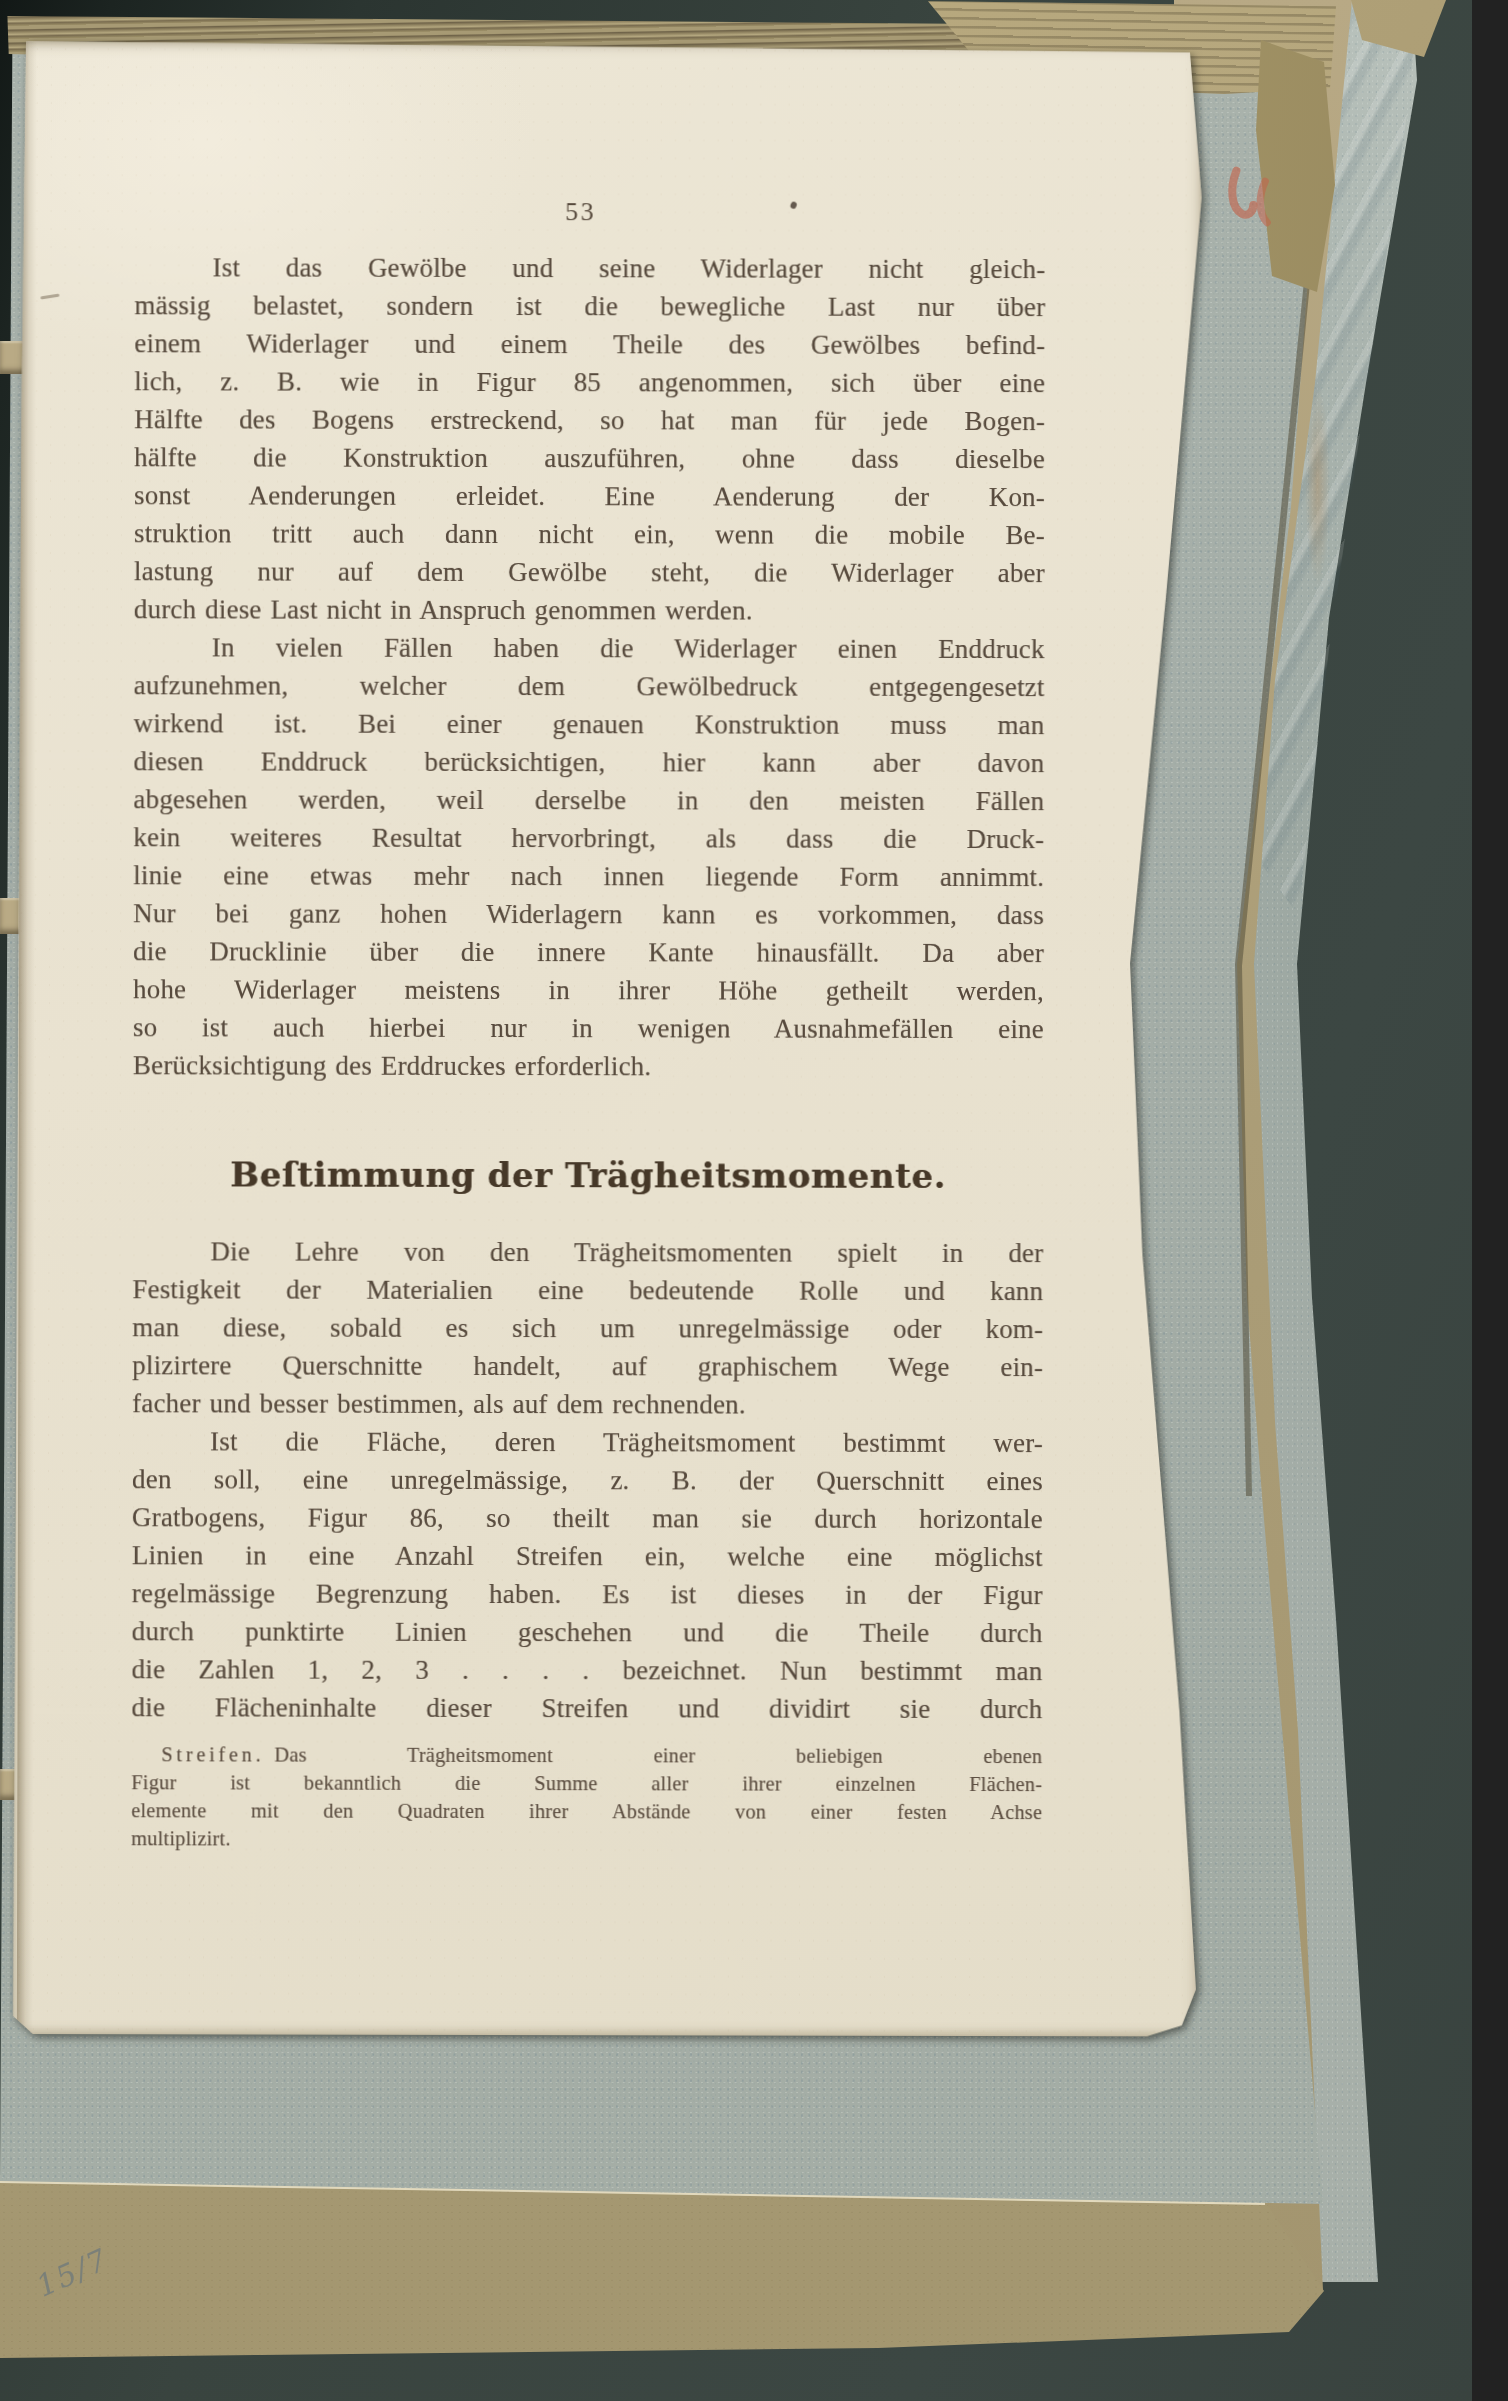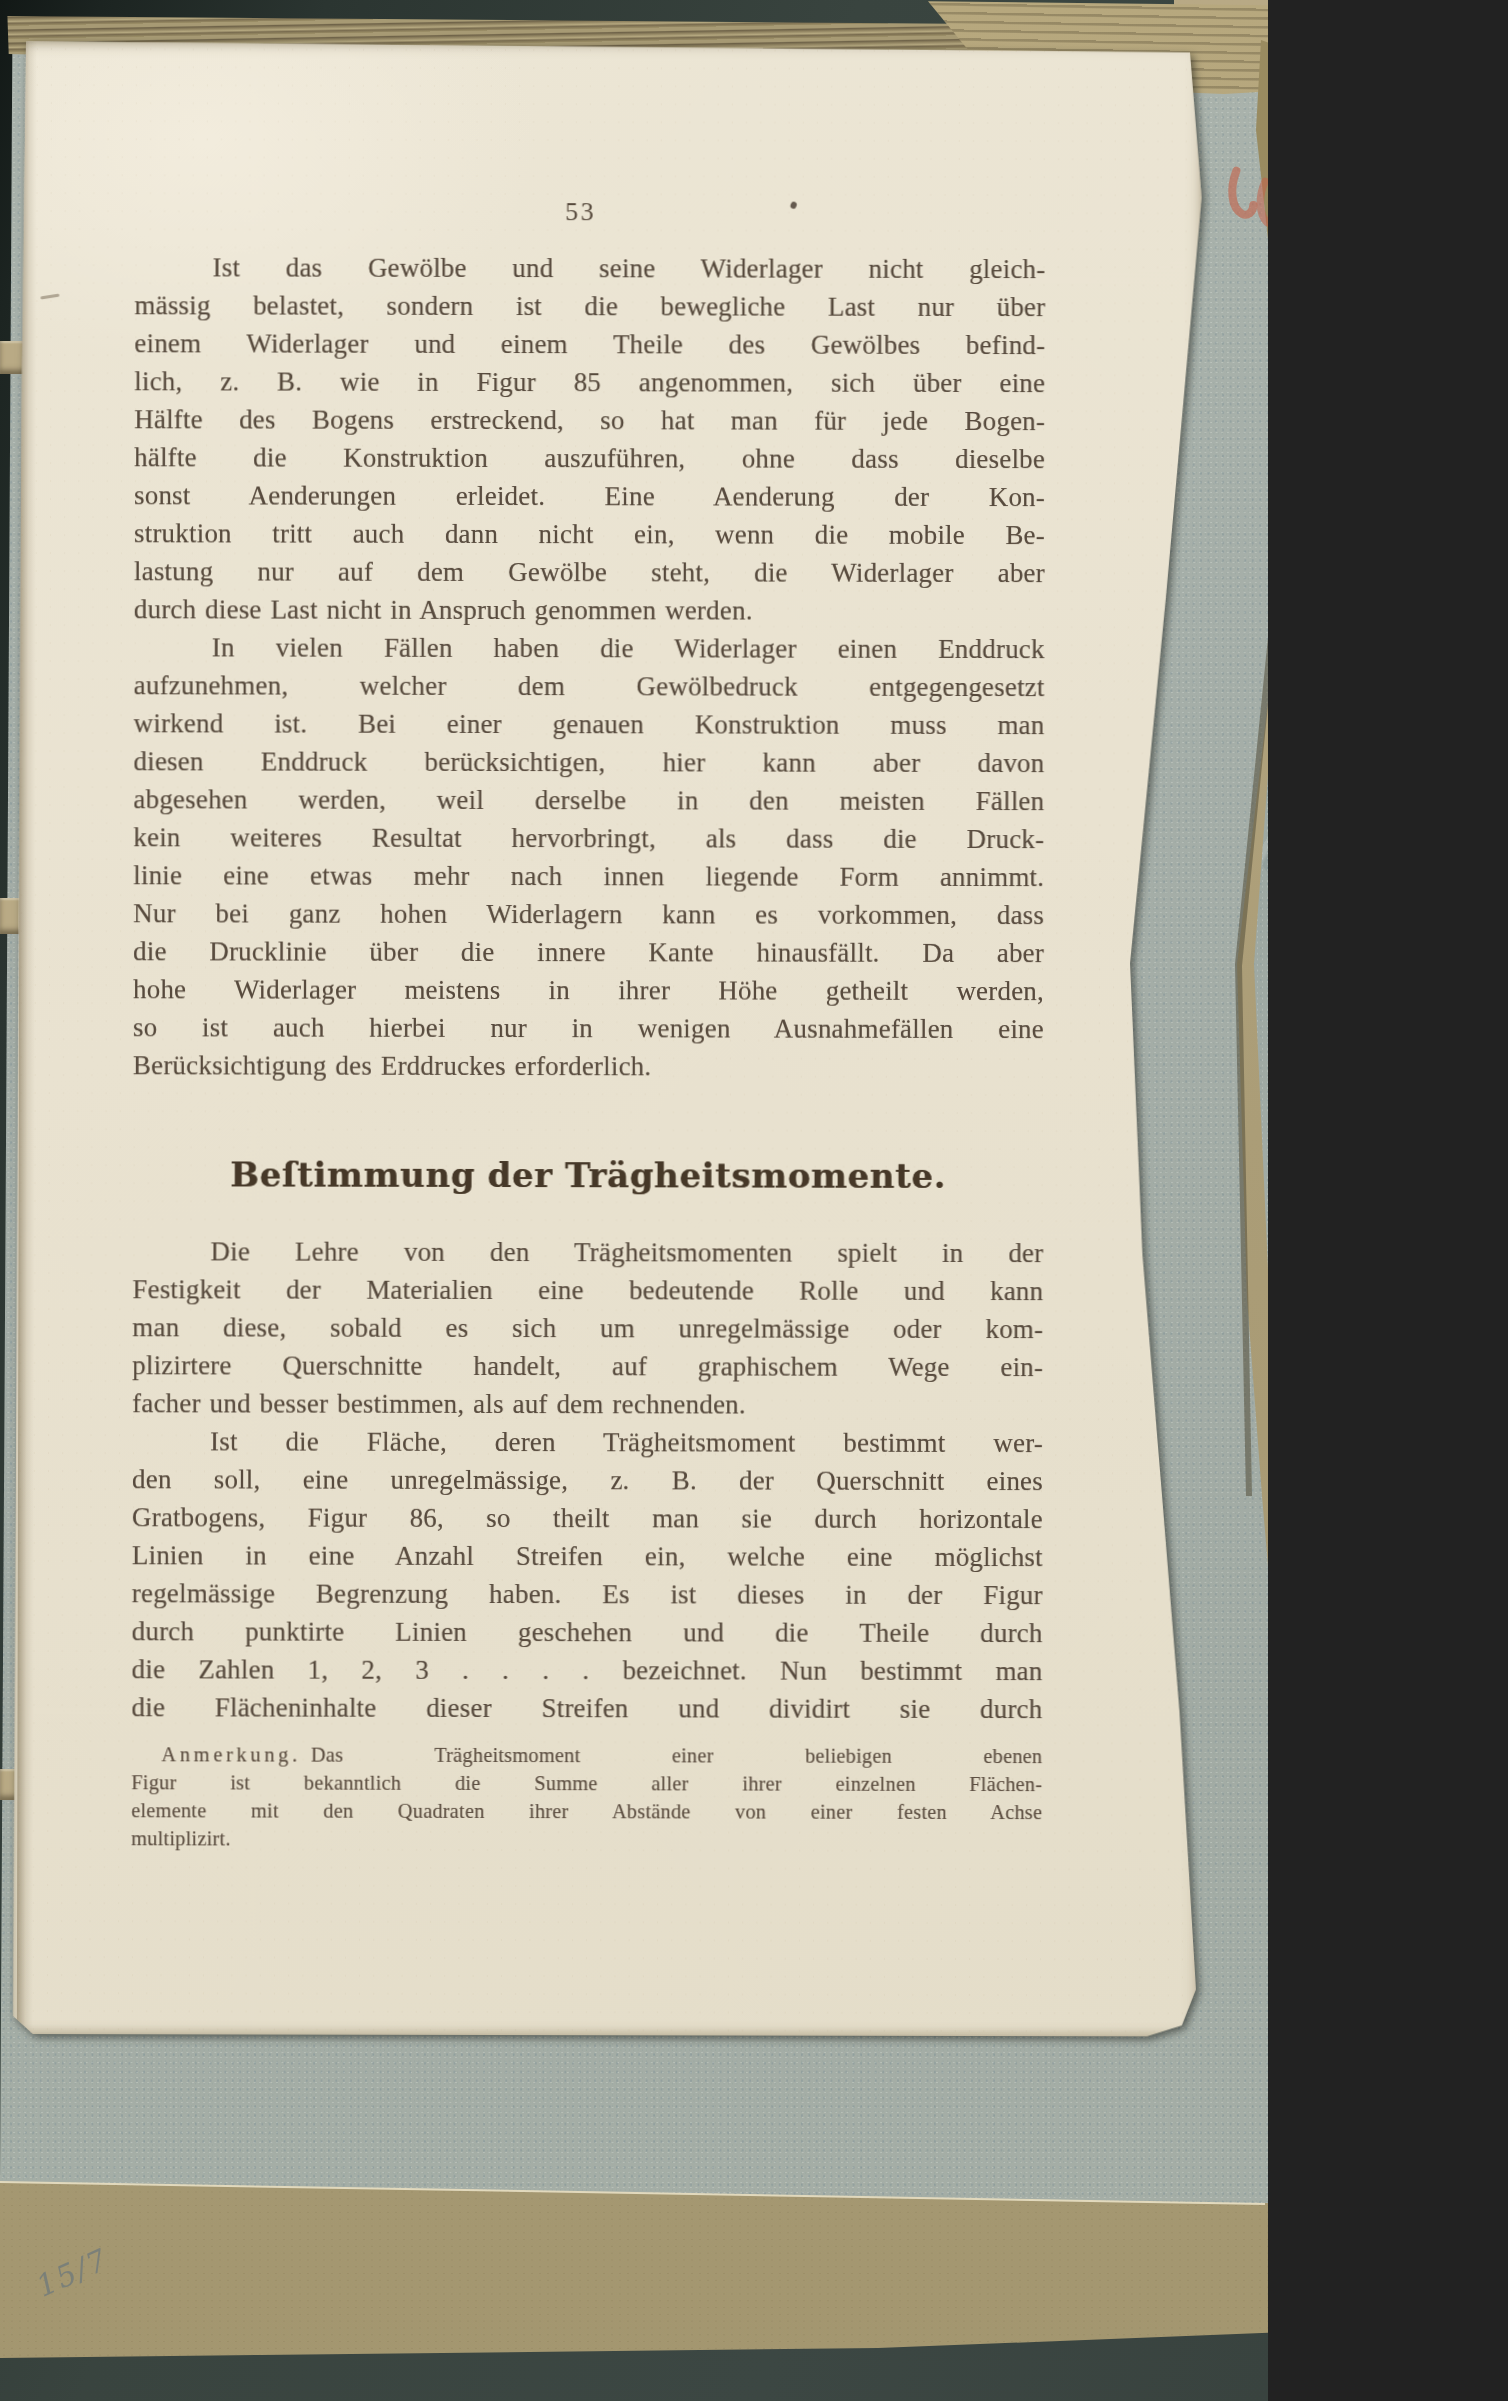--- a/index.html
+++ b/index.html
@@ -8,21 +8,21 @@
     --ink_brown:#574a3d;
     --heading_ink:#463828;
     --endpaper_blue:#a7b0aa;
     --backing_tan:#b1a480;
     --edge_brown:#9c8f68;
     --pencil_gray:#6e8290;
     --red_crayon:#c4634b;
   }
   html,body{margin:0;padding:0;background:#222;}
   #stage{
-    position:relative;width:1268px;height:2401px;overflow:hidden;
+    position:relative;width:1472px;height:2401px;overflow:hidden;
     background:linear-gradient(108deg,#121816 0%,#1c2421 5%,#2b3531 16%,#39443f 42%,#3c4743 75%,#39433f 100%);
     font-family:"Liberation Serif","DejaVu Serif",serif;
   }
   .layer{position:absolute;inset:0;}
   
   .outer-blue{
     background:
       radial-gradient(rgba(110,134,146,.28) 0.7px, transparent 1.1px),
       radial-gradient(rgba(235,240,235,.22) 0.6px, transparent 0.9px),
       linear-gradient(184deg,#b9c2bc 0%,#aab4ae 14%,#9da8a2 34%,#a4ada7 62%,#a9b1aa 100%);
@@ -207,21 +207,21 @@
         <div class="ln just">Gratbogens, Figur 86, so theilt man sie durch horizontale</div>
         <div class="ln just">Linien in eine Anzahl Streifen ein, welche eine möglichst</div>
         <div class="ln just">regelmässige Begrenzung haben.  Es ist dieses in der Figur</div>
         <div class="ln just">durch punktirte Linien geschehen und die Theile durch</div>
         <div class="ln just">die Zahlen 1, 2, 3 . . . . bezeichnet.  Nun bestimmt man</div>
         <div class="ln just">die Flächeninhalte dieser Streifen und dividirt sie durch</div>
       </div>
 
       <div class="footnote">
         <div class="fln fjust find">
-          <span class="fn-label">Anmerkung.</span><span>Das Trägheitsmoment einer beliebigen ebenen</span>
+          <span class="fn-label">Streifen.</span><span>Das Trägheitsmoment einer beliebigen ebenen</span>
         </div>
         <div class="fln fjust">Figur ist bekanntlich die Summe aller ihrer einzelnen Flächen-</div>
         <div class="fln fjust">elemente mit den Quadraten ihrer Abstände von einer festen Achse</div>
         <div class="fln">multiplizirt.</div>
       </div>
     </div>
   </div>
 
   <svg class="red-mark" viewBox="0 0 92 108">
     <path d="M14 14 C6 44 12 74 30 82 C40 86 48 78 47 66" fill="none" stroke="#c4634b" stroke-width="13" stroke-linecap="round" opacity="0.62"></path>

